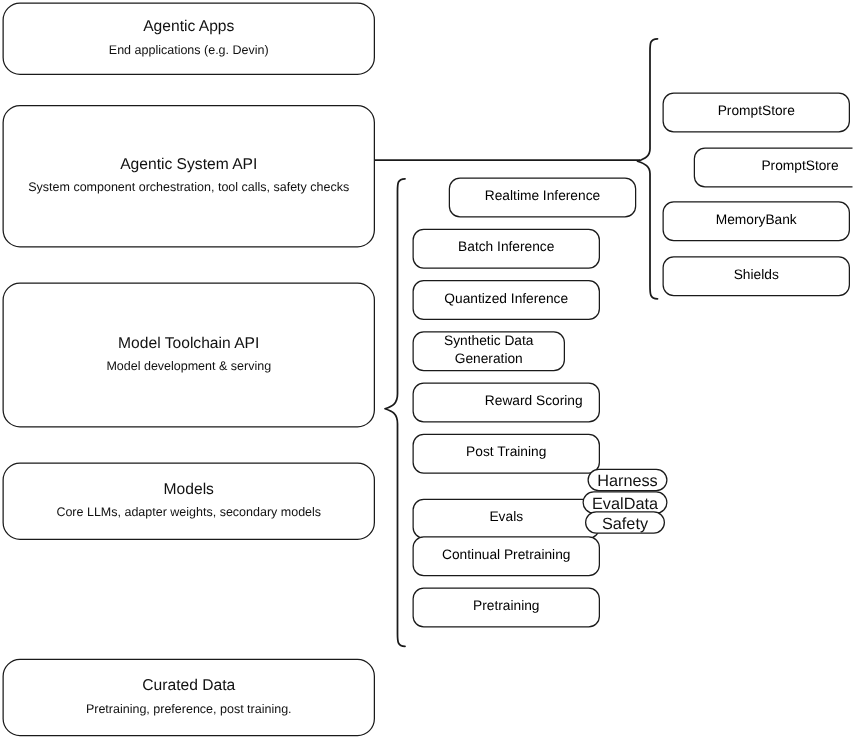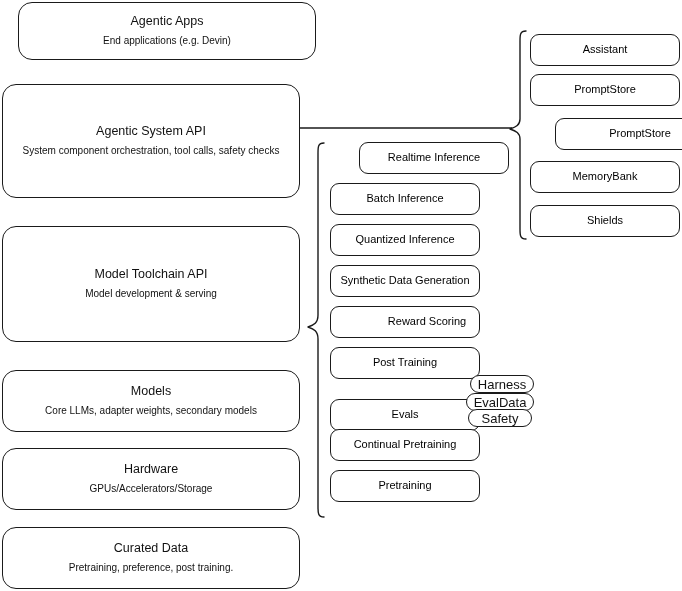--- a/index.html
+++ b/index.html
@@ -81,44 +81,40 @@
   .connector line {
     stroke: #1a1a1a;
     stroke-width: 1.4;
   }
 </style>
 </head>
 <body>
 
 <div id="canvas">
 
-  <div class="node layer" style="left:18px; top:2px; width:298px; height:58px;">
+  <div class="node layer" style="left:2px; top:2px; width:298px; height:58px;">
     <div class="title">Agentic Apps</div>
     <div class="subtitle">End applications (e.g. Devin)</div>
   </div>
 
   <div class="node layer" style="left:2px; top:84px; width:298px; height:114px;">
     <div class="title">Agentic System API</div>
     <div class="subtitle">System component orchestration, tool calls, safety checks</div>
   </div>
 
   <div class="node layer" style="left:2px; top:226px; width:298px; height:116px;">
     <div class="title">Model Toolchain API</div>
     <div class="subtitle">Model development &amp; serving</div>
   </div>
 
   <div class="node layer" style="left:2px; top:370px; width:298px; height:62px;">
     <div class="title">Models</div>
     <div class="subtitle">Core LLMs, adapter weights, secondary models</div>
   </div>
 
-  <div class="node layer" style="left:2px; top:448px; width:298px; height:62px;">
-    <div class="title">Hardware</div>
-    <div class="subtitle">GPUs/Accelerators/Storage</div>
-  </div>
 
   <div class="node layer" style="left:2px; top:527px; width:298px; height:62px;">
     <div class="title">Curated Data</div>
     <div class="subtitle">Pretraining, preference, post training.</div>
   </div>
 
   <svg class="connector" style="left:300px; top:120px; width:224px; height:18px;" viewBox="0 0 224 18">
     <line x1="0" y1="8" x2="212" y2="8"></line>
   </svg>
 
@@ -128,21 +124,21 @@
 
   <div class="node pillbox" style="left:330px; top:142px; width:150px; height:32px;margin-left:29px;">
     <span>Realtime Inference</span>
   </div>
   <div class="node pillbox" style="left:330px; top:183px; width:150px; height:32px;">
     <span>Batch Inference</span>
   </div>
   <div class="node pillbox" style="left:330px; top:224px; width:150px; height:32px;">
     <span>Quantized Inference</span>
   </div>
-  <div class="node pillbox" style="left:330px; top:265px; width:150px; height:32px;">
+  <div class="node pillbox" style="left:330px; top:265px; width:122px; height:32px;">
     <span>Synthetic Data Generation</span>
   </div>
   <div class="node pillbox" style="left:330px; top:306px; width:150px; height:32px;padding-left:44px;">
     <span>Reward Scoring</span>
   </div>
   <div class="node pillbox" style="left:330px; top:347px; width:150px; height:32px;">
     <span>Post Training</span>
   </div>
   <div class="node pillbox" style="left:330px; top:388px; width:150px; height:32px;margin-top:11px;">
     <span>Evals</span>
@@ -161,23 +157,20 @@
     <span>EvalData</span>
   </div>
   <div class="tag" style="left:468px; top:409px; width:64px; height:18px;">
     <span>Safety</span>
   </div>
 
   <svg class="brace-svg" style="left:508px; top:29px; width:20px; height:214px;" viewBox="0 0 20 214">
     <path d="M18 2 C12 2 12 6 12 12 L12 90 C12 96 8 98 2 100 C8 102 12 104 12 110 L12 200 C12 206 12 210 18 210"></path>
   </svg>
 
-  <div class="node pillbox" style="left:530px; top:34px; width:150px; height:32px;">
-    <span>Assistant</span>
-  </div>
   <div class="node pillbox" style="left:530px; top:74px; width:150px; height:32px;">
     <span>PromptStore</span>
   </div>
   <div class="node pillbox" style="left:510px; top:118px; width:170px; height:32px;margin-left:45px;">
     <span>PromptStore</span>
   </div>
   <div class="node pillbox" style="left:530px; top:161px; width:150px; height:32px;">
     <span>MemoryBank</span>
   </div>
   <div class="node pillbox" style="left:530px; top:205px; width:150px; height:32px;">

